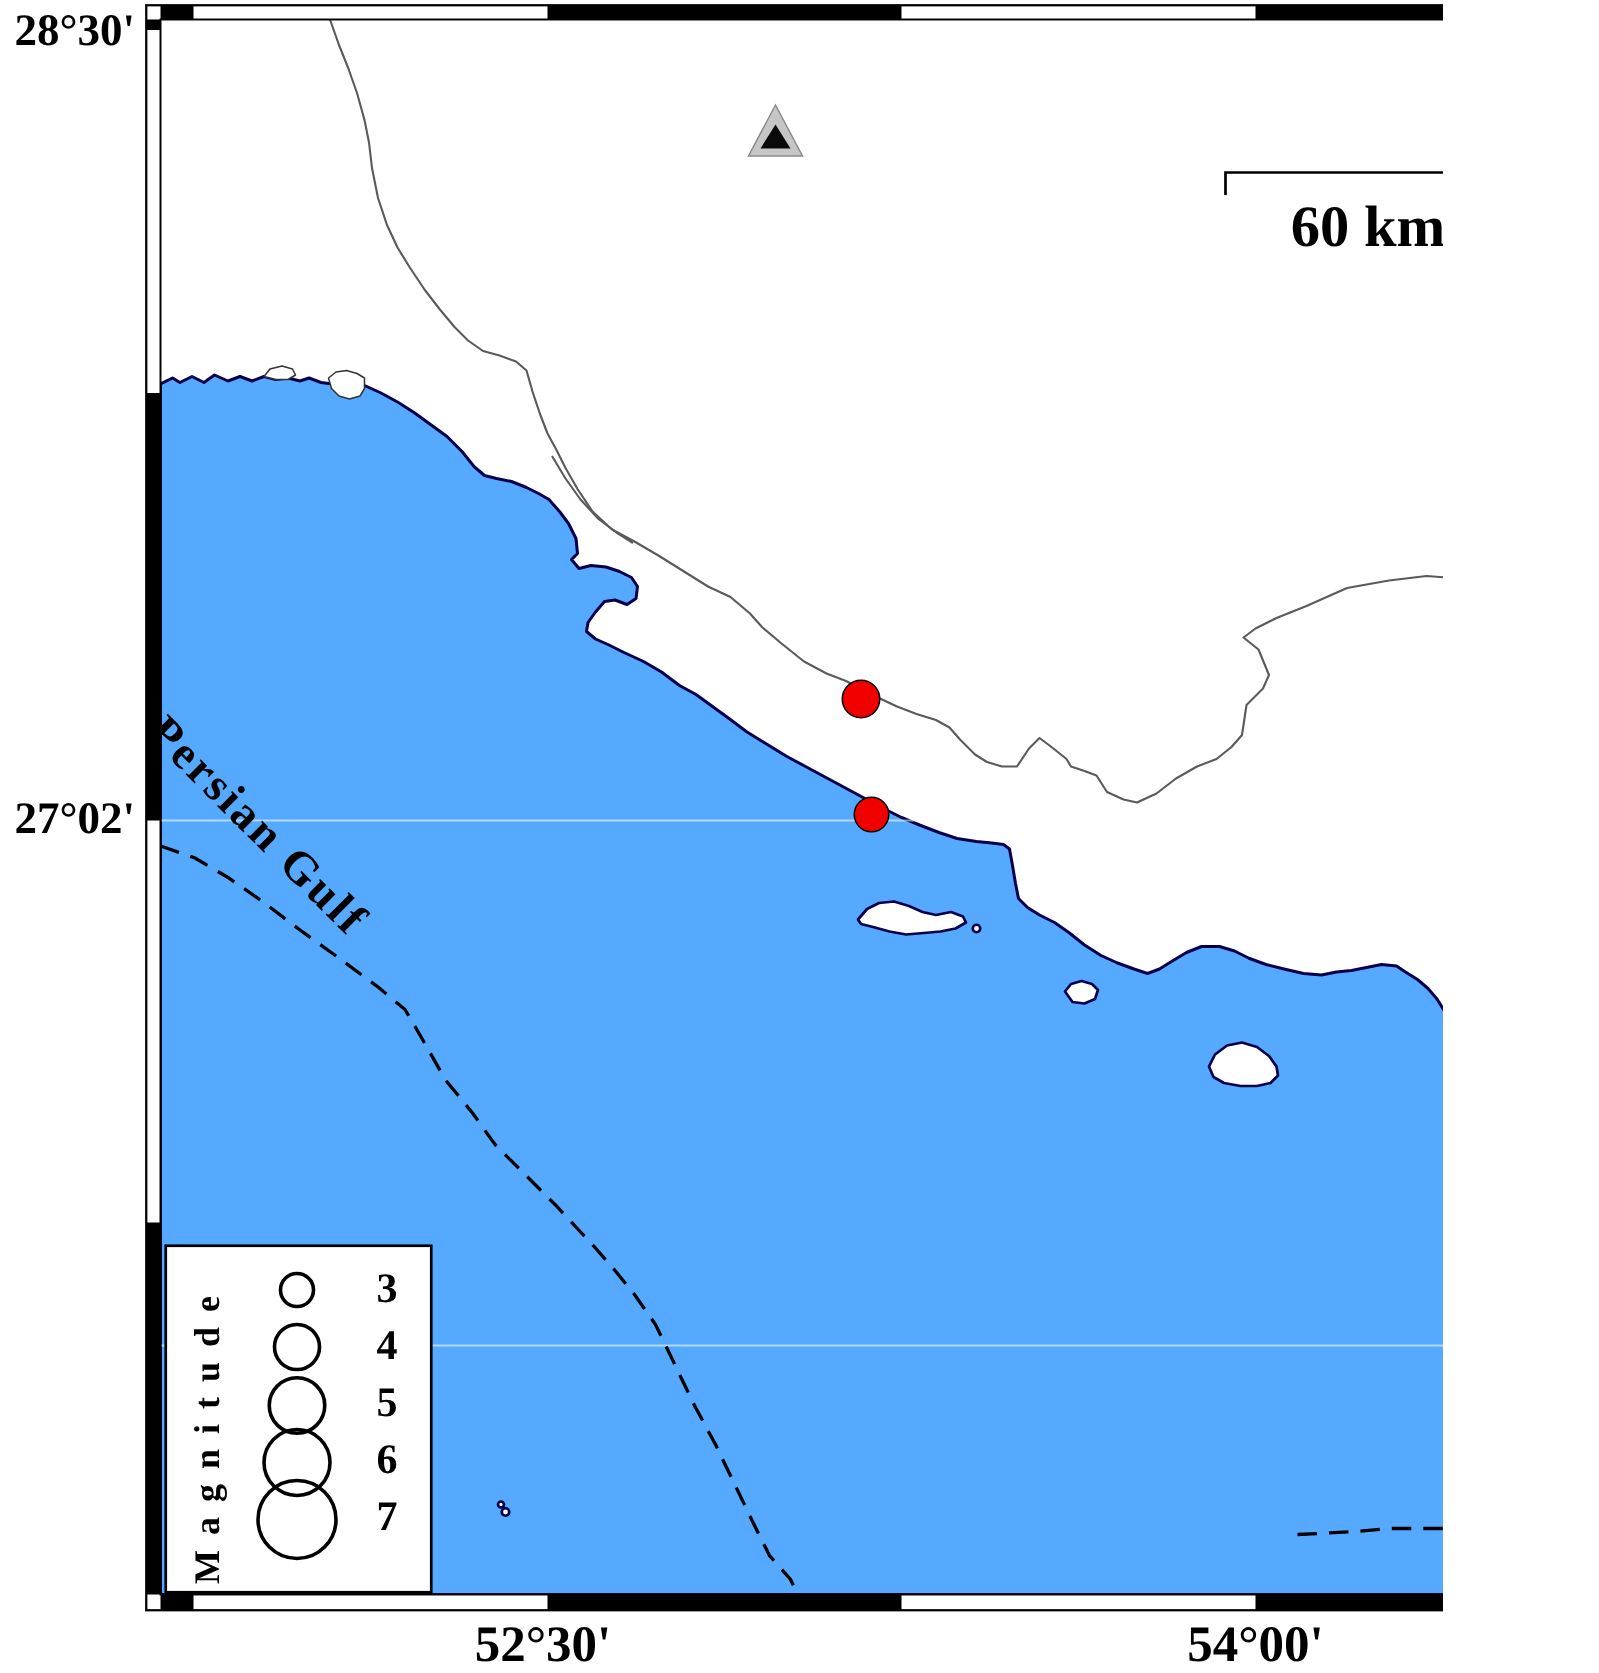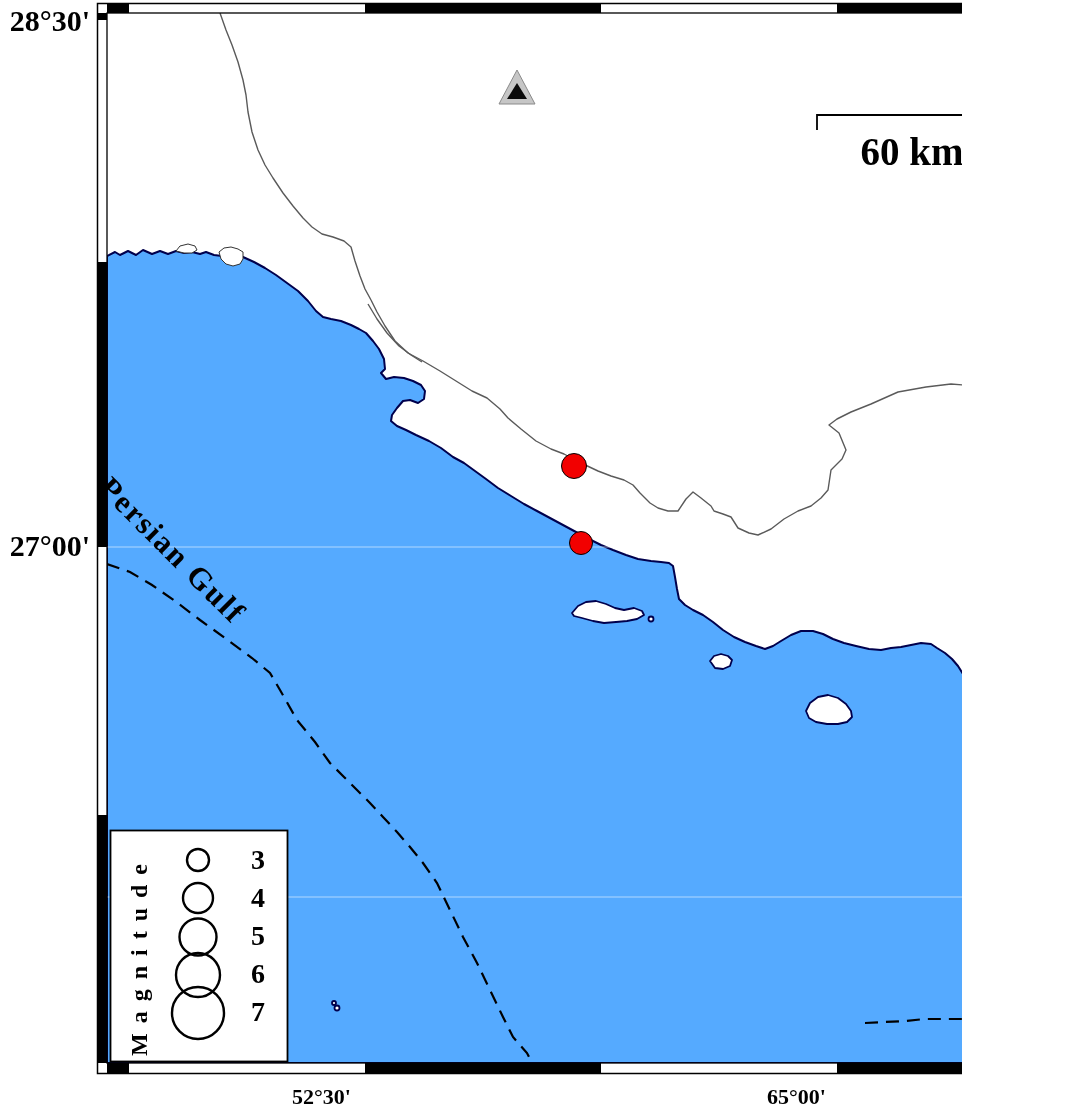--- a/index.html
+++ b/index.html
@@ -1,21 +1,21 @@
 <!DOCTYPE html>
 <html><head>
 <meta charset="utf-8">
 <style>
   html,body{margin:0;padding:0;background:#ffffff;}
   #stage{position:relative;width:962px;height:1115px;background:#ffffff;overflow:hidden;
          font-family:"Liberation Serif",serif;}
   #mapsvg{position:absolute;left:0;top:0;}
   .lbl{position:absolute;color:#000;font-weight:bold;white-space:nowrap;}
   .lat{width:90px;text-align:right;font-size:30px;line-height:32px;}
-  .lon{width:140px;font-size:22px;line-height:32px;}
+  .lon{width:140px;text-align:center;font-size:34px;line-height:32px;}
   .sea-name{left:117px;top:470px;font-size:31px;letter-spacing:2px;
             transform:rotate(45deg);transform-origin:0 0;}
   .scale-txt{left:842px;top:129px;width:140px;text-align:center;font-size:39px;}
   .legend-title{left:127px;top:1056px;width:202px;text-align:center;font-size:24px;
                 letter-spacing:10px;transform:rotate(-90deg);transform-origin:0 0;line-height:24px;}
   .legend-num{position:absolute;left:238px;width:40px;text-align:center;
               font-size:28px;line-height:30px;font-weight:bold;color:#000;}
 </style>
 </head>
 <body>
@@ -136,23 +136,23 @@
         <rect x="97.5" y="815" width="9.5" height="248"></rect>
 
         <rect x="1053" y="13" width="9.5" height="7"></rect>
         <rect x="1053" y="262" width="9.5" height="285"></rect>
         <rect x="1053" y="812" width="9.5" height="251"></rect>
       </g>
     </g>
   </svg>
 
   <div class="lbl lat" style="left:0;top:5px;">28°30'</div>
-  <div class="lbl lat" style="left:0;top:530px;">27°00'</div>
+  <div class="lbl lat" style="left:0;top:530px;">27°02'</div>
   <div class="lbl lon" style="left:292px;top:1081px;">52°30'</div>
-  <div class="lbl lon" style="left:767px;top:1081px;">65°00'</div>
+  <div class="lbl lon" style="left:767px;top:1081px;">54°00'</div>
 
   <div class="lbl sea-name">Persian Gulf</div>
 
   <div class="lbl scale-txt">60 km</div>
 
   <div class="lbl legend-title">Magnitude</div>
 
   <div class="legend-num" style="top:845px;">3</div>
   <div class="legend-num" style="top:883px;">4</div>
   <div class="legend-num" style="top:921px;">5</div>

